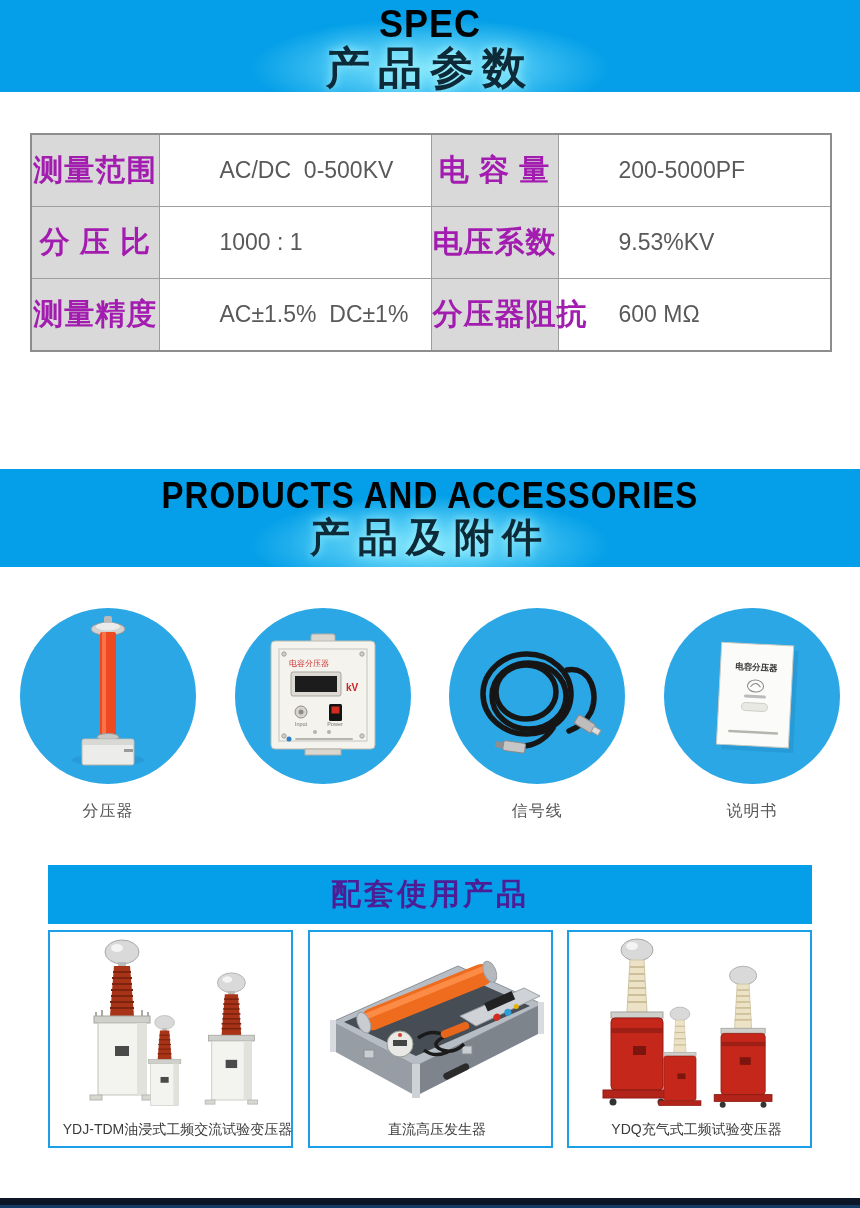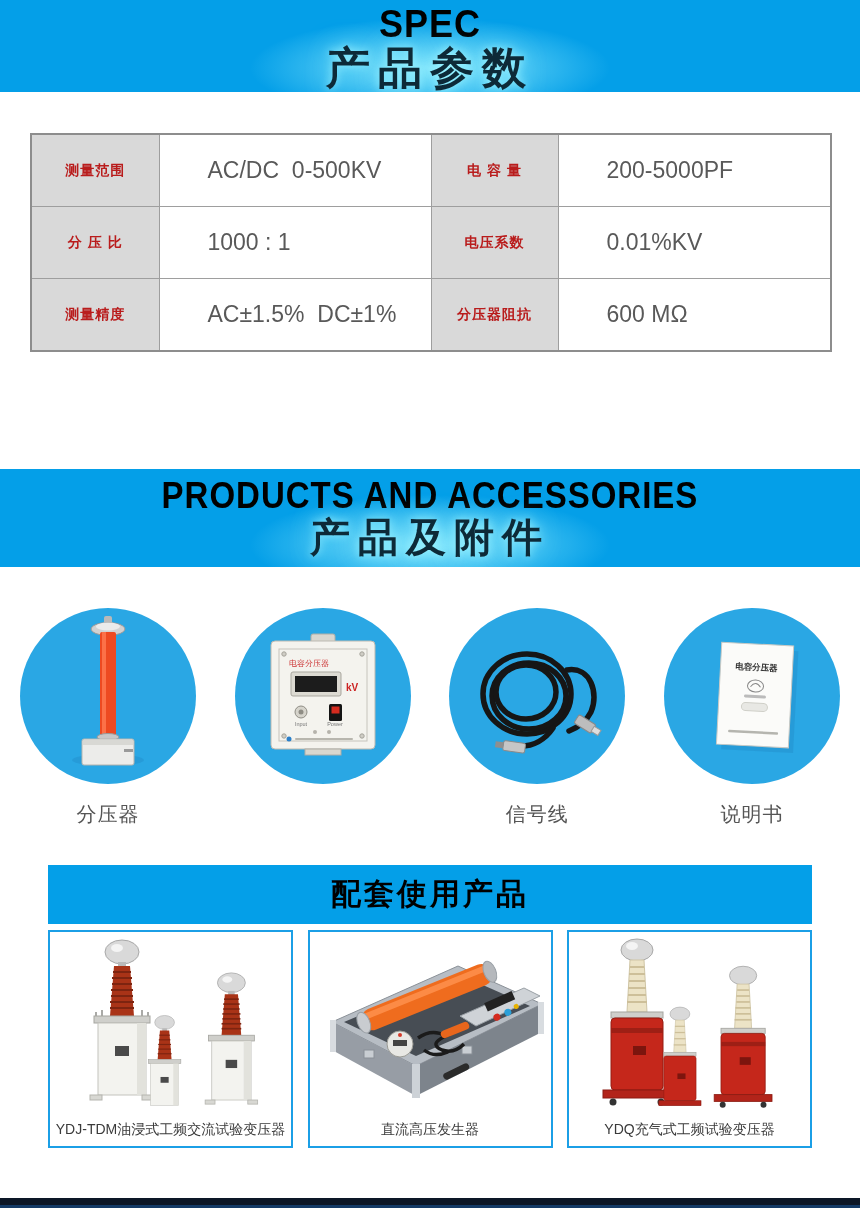--- a/index.html
+++ b/index.html
@@ -21,39 +21,39 @@
   .banner-zh{position:relative;z-index:2;font-weight:900;color:#0d2a38;letter-spacing:8px;
              text-shadow:0 0 10px rgba(160,245,255,.95),0 0 26px rgba(120,230,255,.7);}
   .banner-top .banner-zh{font-size:44px;line-height:48px;}
   .banner-mid .banner-zh{font-size:40px;line-height:46px;}
 
   
   .spec-table{position:absolute;top:133px;left:30px;width:800px;border-collapse:collapse;
               table-layout:fixed;border:2px solid #8d8d8d;}
   .spec-table td{border:1px solid #9e9e9e;height:69px;white-space:pre;}
   .spec-table .lab{background:#d9d9d9;text-align:center;font-weight:bold;
-                   font-size:14px;color:#b91c1c;letter-spacing:1px;}
-  .spec-table .val{background:#fff;padding-left:48px;font-size:23px;color:#595959;}
+                   font-size:30px;color:#a21caf;letter-spacing:1px;}
+  .spec-table .val{background:#fff;padding-left:60px;font-size:23px;color:#595959;}
 
   
   .accessories{position:absolute;top:608px;left:6px;width:848px;display:flex;justify-content:space-between;}
   .acc-item{width:204px;margin:0;text-align:center;}
   .acc-circle{width:176px;height:176px;border-radius:50%;background:#2aa7e4;margin:0 auto;
               display:flex;align-items:center;justify-content:center;}
-  .acc-item figcaption{margin-top:17px;font-size:20px;color:#555;letter-spacing:1px;}
+  .acc-item figcaption{margin-top:17px;font-size:16px;color:#555;letter-spacing:1px;}
 
   
   .matching-header{position:absolute;top:865px;left:48px;width:764px;height:59px;background:#049fe8;
-                   color:#000000;font-size:30px;font-weight:900;letter-spacing:3px;
+                   color:#4c1d95;font-size:30px;font-weight:900;letter-spacing:3px;
                    display:flex;align-items:center;justify-content:center;}
   .cards{position:absolute;top:930px;left:48px;width:764px;display:flex;justify-content:space-between;}
   .card{width:241px;height:214px;border:2px solid #1b9fe6;background:#fff;position:relative;}
   .card svg{display:block;margin:2px auto 0;}
   .card-caption{position:absolute;bottom:7px;left:0;width:100%;text-align:center;
-                font-size:14px;color:#3a3a3a;}
+                font-size:14px;color:#3a3a3a;padding-left:7px;}
 
   
   .footer-bar{position:absolute;top:1198px;left:0;width:860px;height:7px;
               background:#0c1626;border-bottom:3px solid #143a66;}
 </style>
 </head>
 <body>
 
 <div class="page">
 
@@ -74,21 +74,21 @@
       <tr>
         <td class="lab">测量范围</td>
         <td class="val">AC/DC  0-500KV</td>
         <td class="lab">电 容 量</td>
         <td class="val">200-5000PF</td>
       </tr>
       <tr>
         <td class="lab">分 压 比</td>
         <td class="val">1000 : 1</td>
         <td class="lab">电压系数</td>
-        <td class="val">0.01%KV</td>
+        <td class="val">9.53%KV</td>
       </tr>
       <tr>
         <td class="lab">测量精度</td>
         <td class="val">AC±1.5%  DC±1%</td>
         <td class="lab">分压器阻抗</td>
         <td class="val">600 MΩ</td>
       </tr>
     </tbody>
   </table>
 

